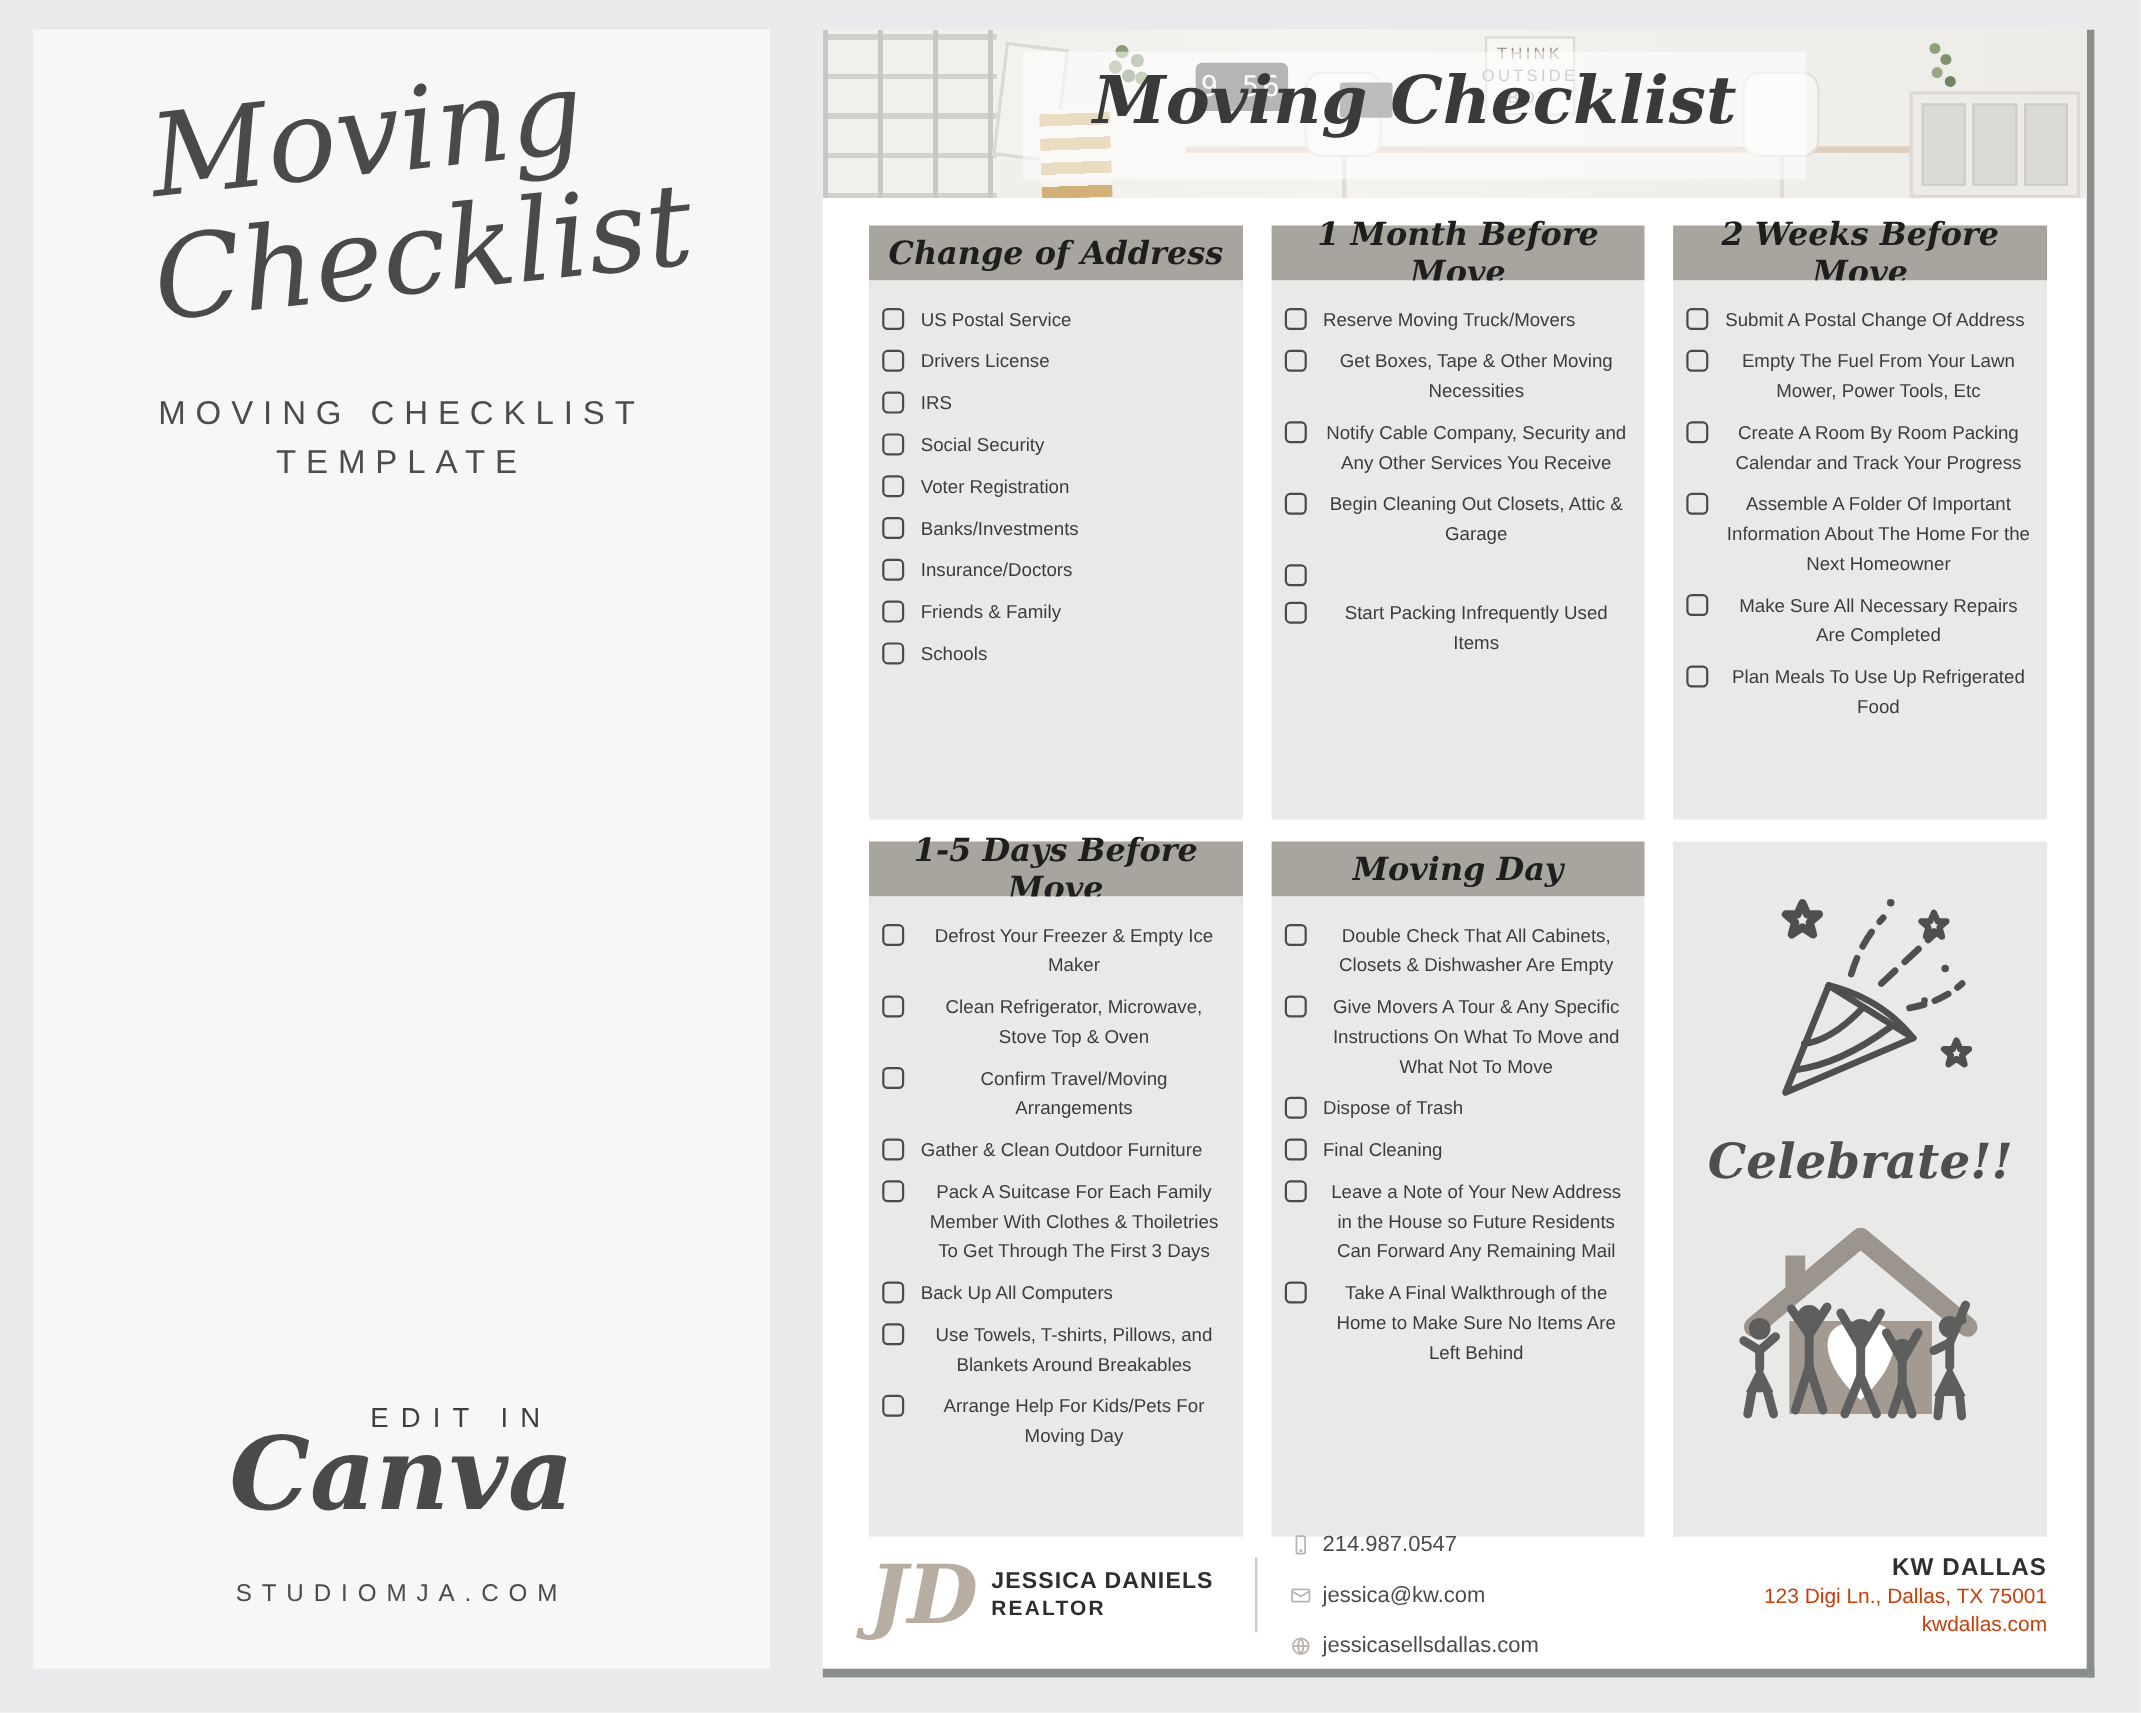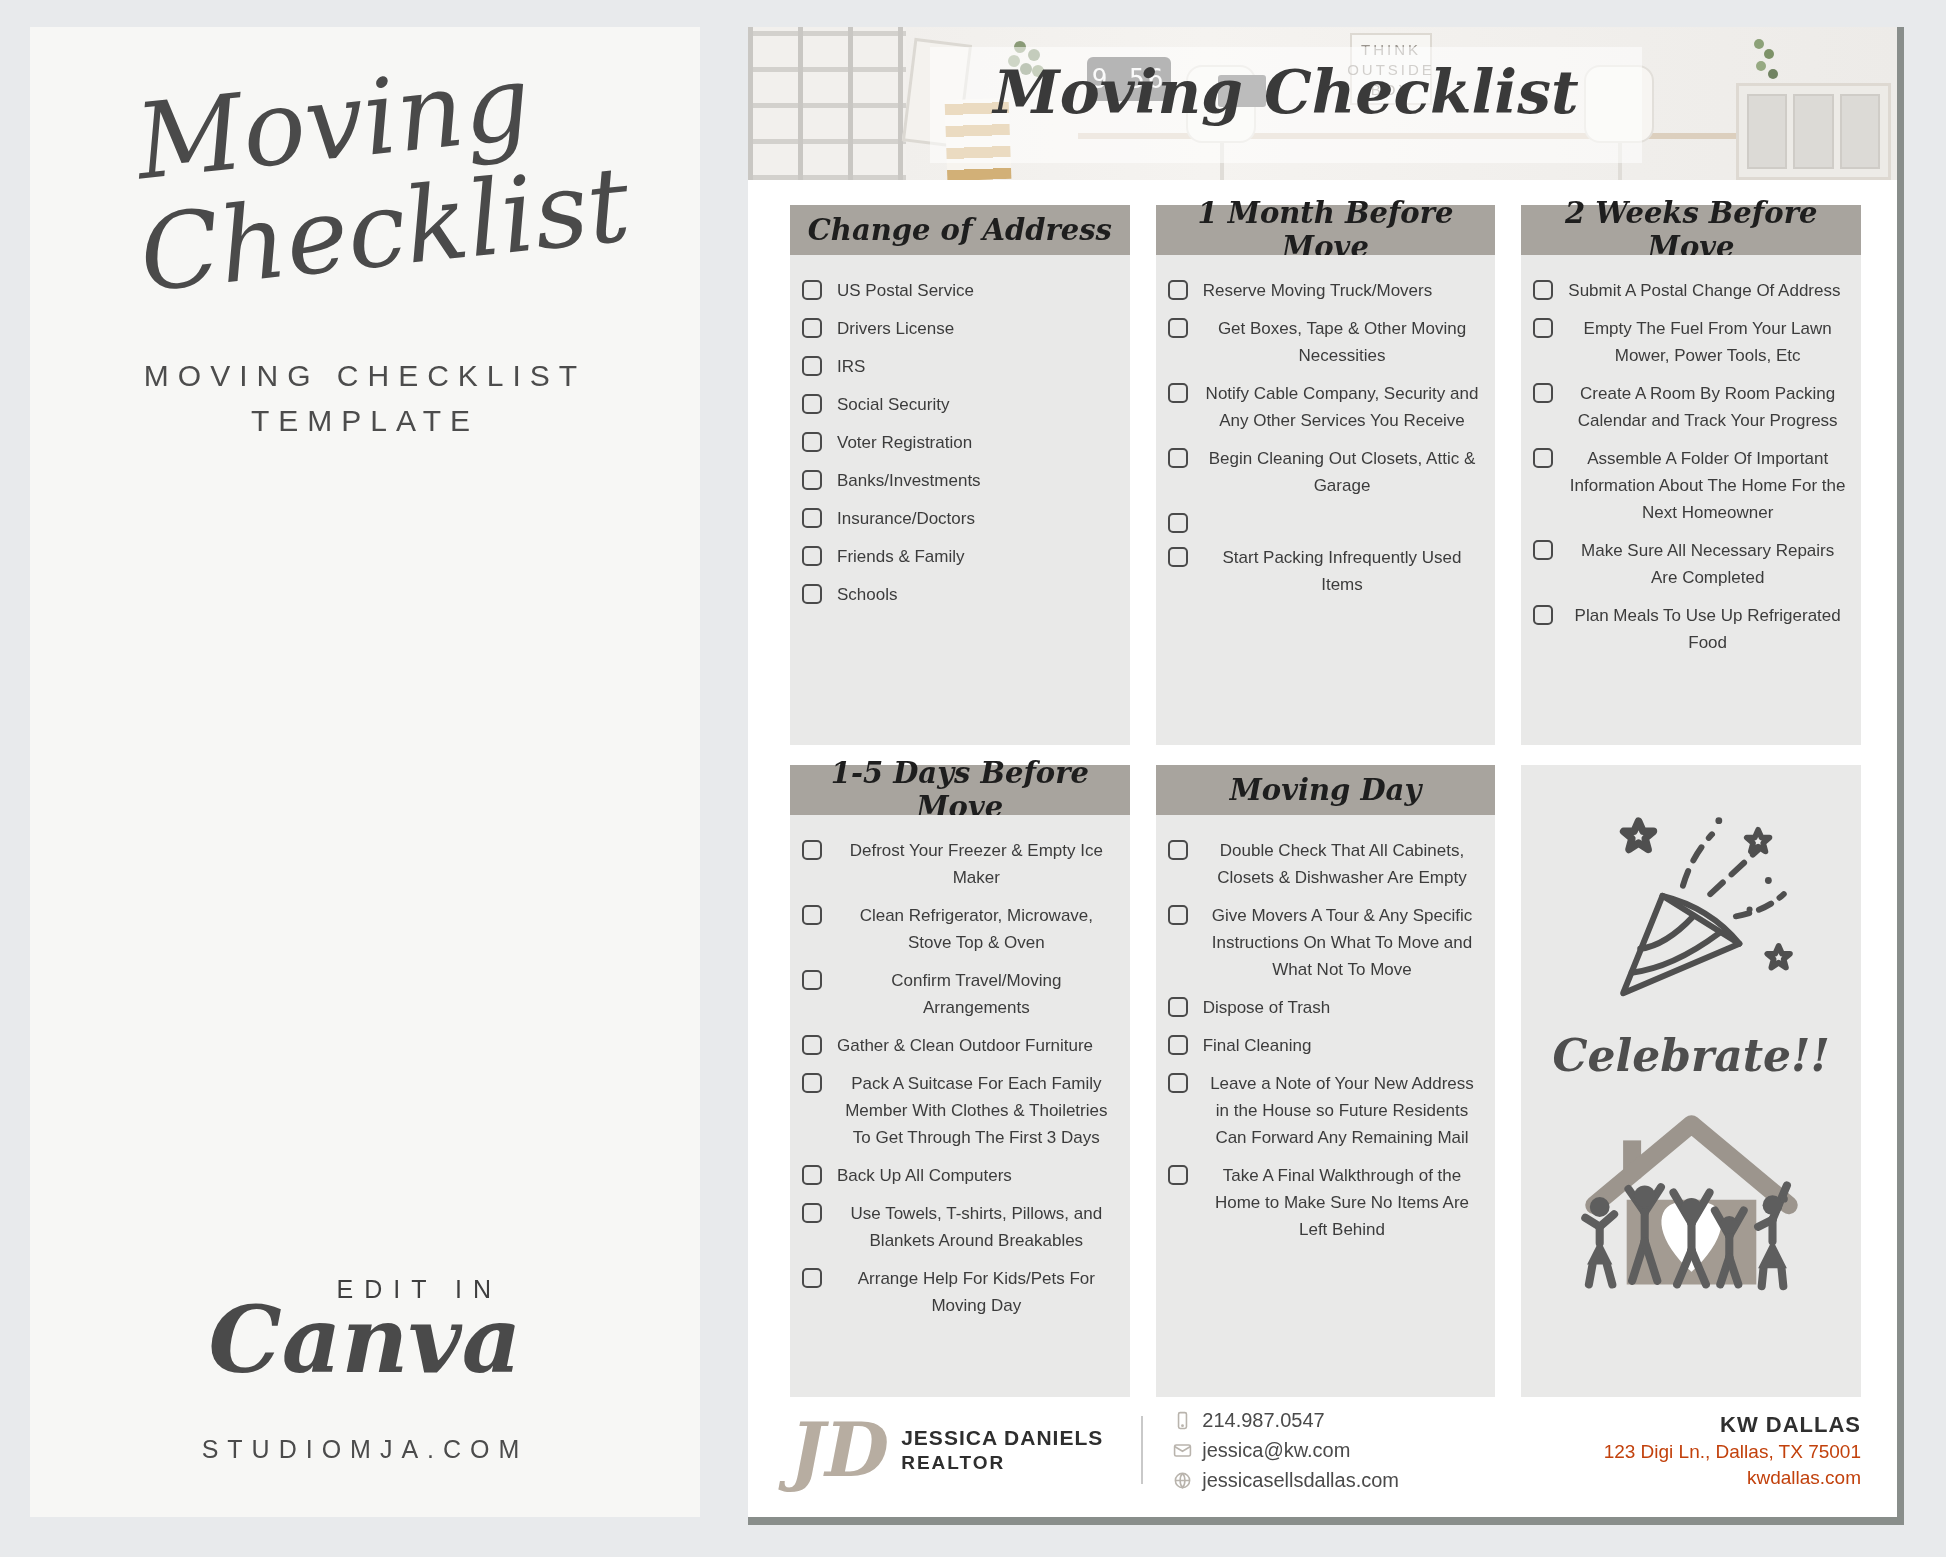--- a/index.html
+++ b/index.html
@@ -31,21 +31,21 @@
   }
   .canva-wrap { position:absolute; left:0; right:0; top:1248px; text-align:center; }
   .canva-inner { display:inline-block; text-align:left; }
   .edit-in { font-size:25px; letter-spacing:11px; color:#3f3f3f; margin-left:128px; }
   .canva {
     font-family:"DejaVu Serif", serif; font-style:italic; font-weight:bold;
     font-size:92px; line-height:1; color:#4a4a4a; margin-top:-10px;
   }
   .site {
     position:absolute; left:0; right:0; top:1408px; text-align:center;
-    font-size:25px; letter-spacing:9px; color:#4b4b4b;
+    font-size:22px; letter-spacing:9px; color:#4b4b4b;
   }
 
   
   .page {
     position:absolute; left:748px; top:27px; width:1156px; height:1498px;
     background:#ffffff;
     border-right:7px solid #898e8b; border-bottom:8px solid #898e8b;
   }
 
   
@@ -154,21 +154,21 @@
     display:flex; align-items:center;
   }
   .monogram {
     font-family:"DejaVu Serif", serif; font-style:italic; font-weight:bold;
     font-size:74px; line-height:0.9; color:#b7ada1; margin-right:12px;
   }
   .agent { line-height:1.3; }
   .agent-name { font-size:21px; font-weight:bold; letter-spacing:1px; color:#2e2e2e; }
   .agent-role { font-size:19px; font-weight:bold; letter-spacing:2px; color:#2e2e2e; }
   .fdivider { width:2px; height:68px; background:#c9c9c9; margin:0 30px 0 38px; }
-  .contacts { display:flex; flex-direction:column; gap:7px; font-size:20px; color:#4a4a4a; }
+  .contacts { display:flex; flex-direction:column; gap:23px; font-size:20px; color:#4a4a4a; }
   .contact { display:flex; align-items:center; gap:10px; }
   .cicon { width:19px; height:19px; color:#b9b4ad; flex:none; }
   .kw { margin-left:auto; text-align:right; line-height:1.35; }
   .kw-co { font-size:22px; font-weight:bold; letter-spacing:1px; color:#2f2f2f; }
   .kw-addr, .kw-site { font-size:19px; color:#c2410c; }
 </style>
 </head>
 <body>
 
 <div class="stage">

